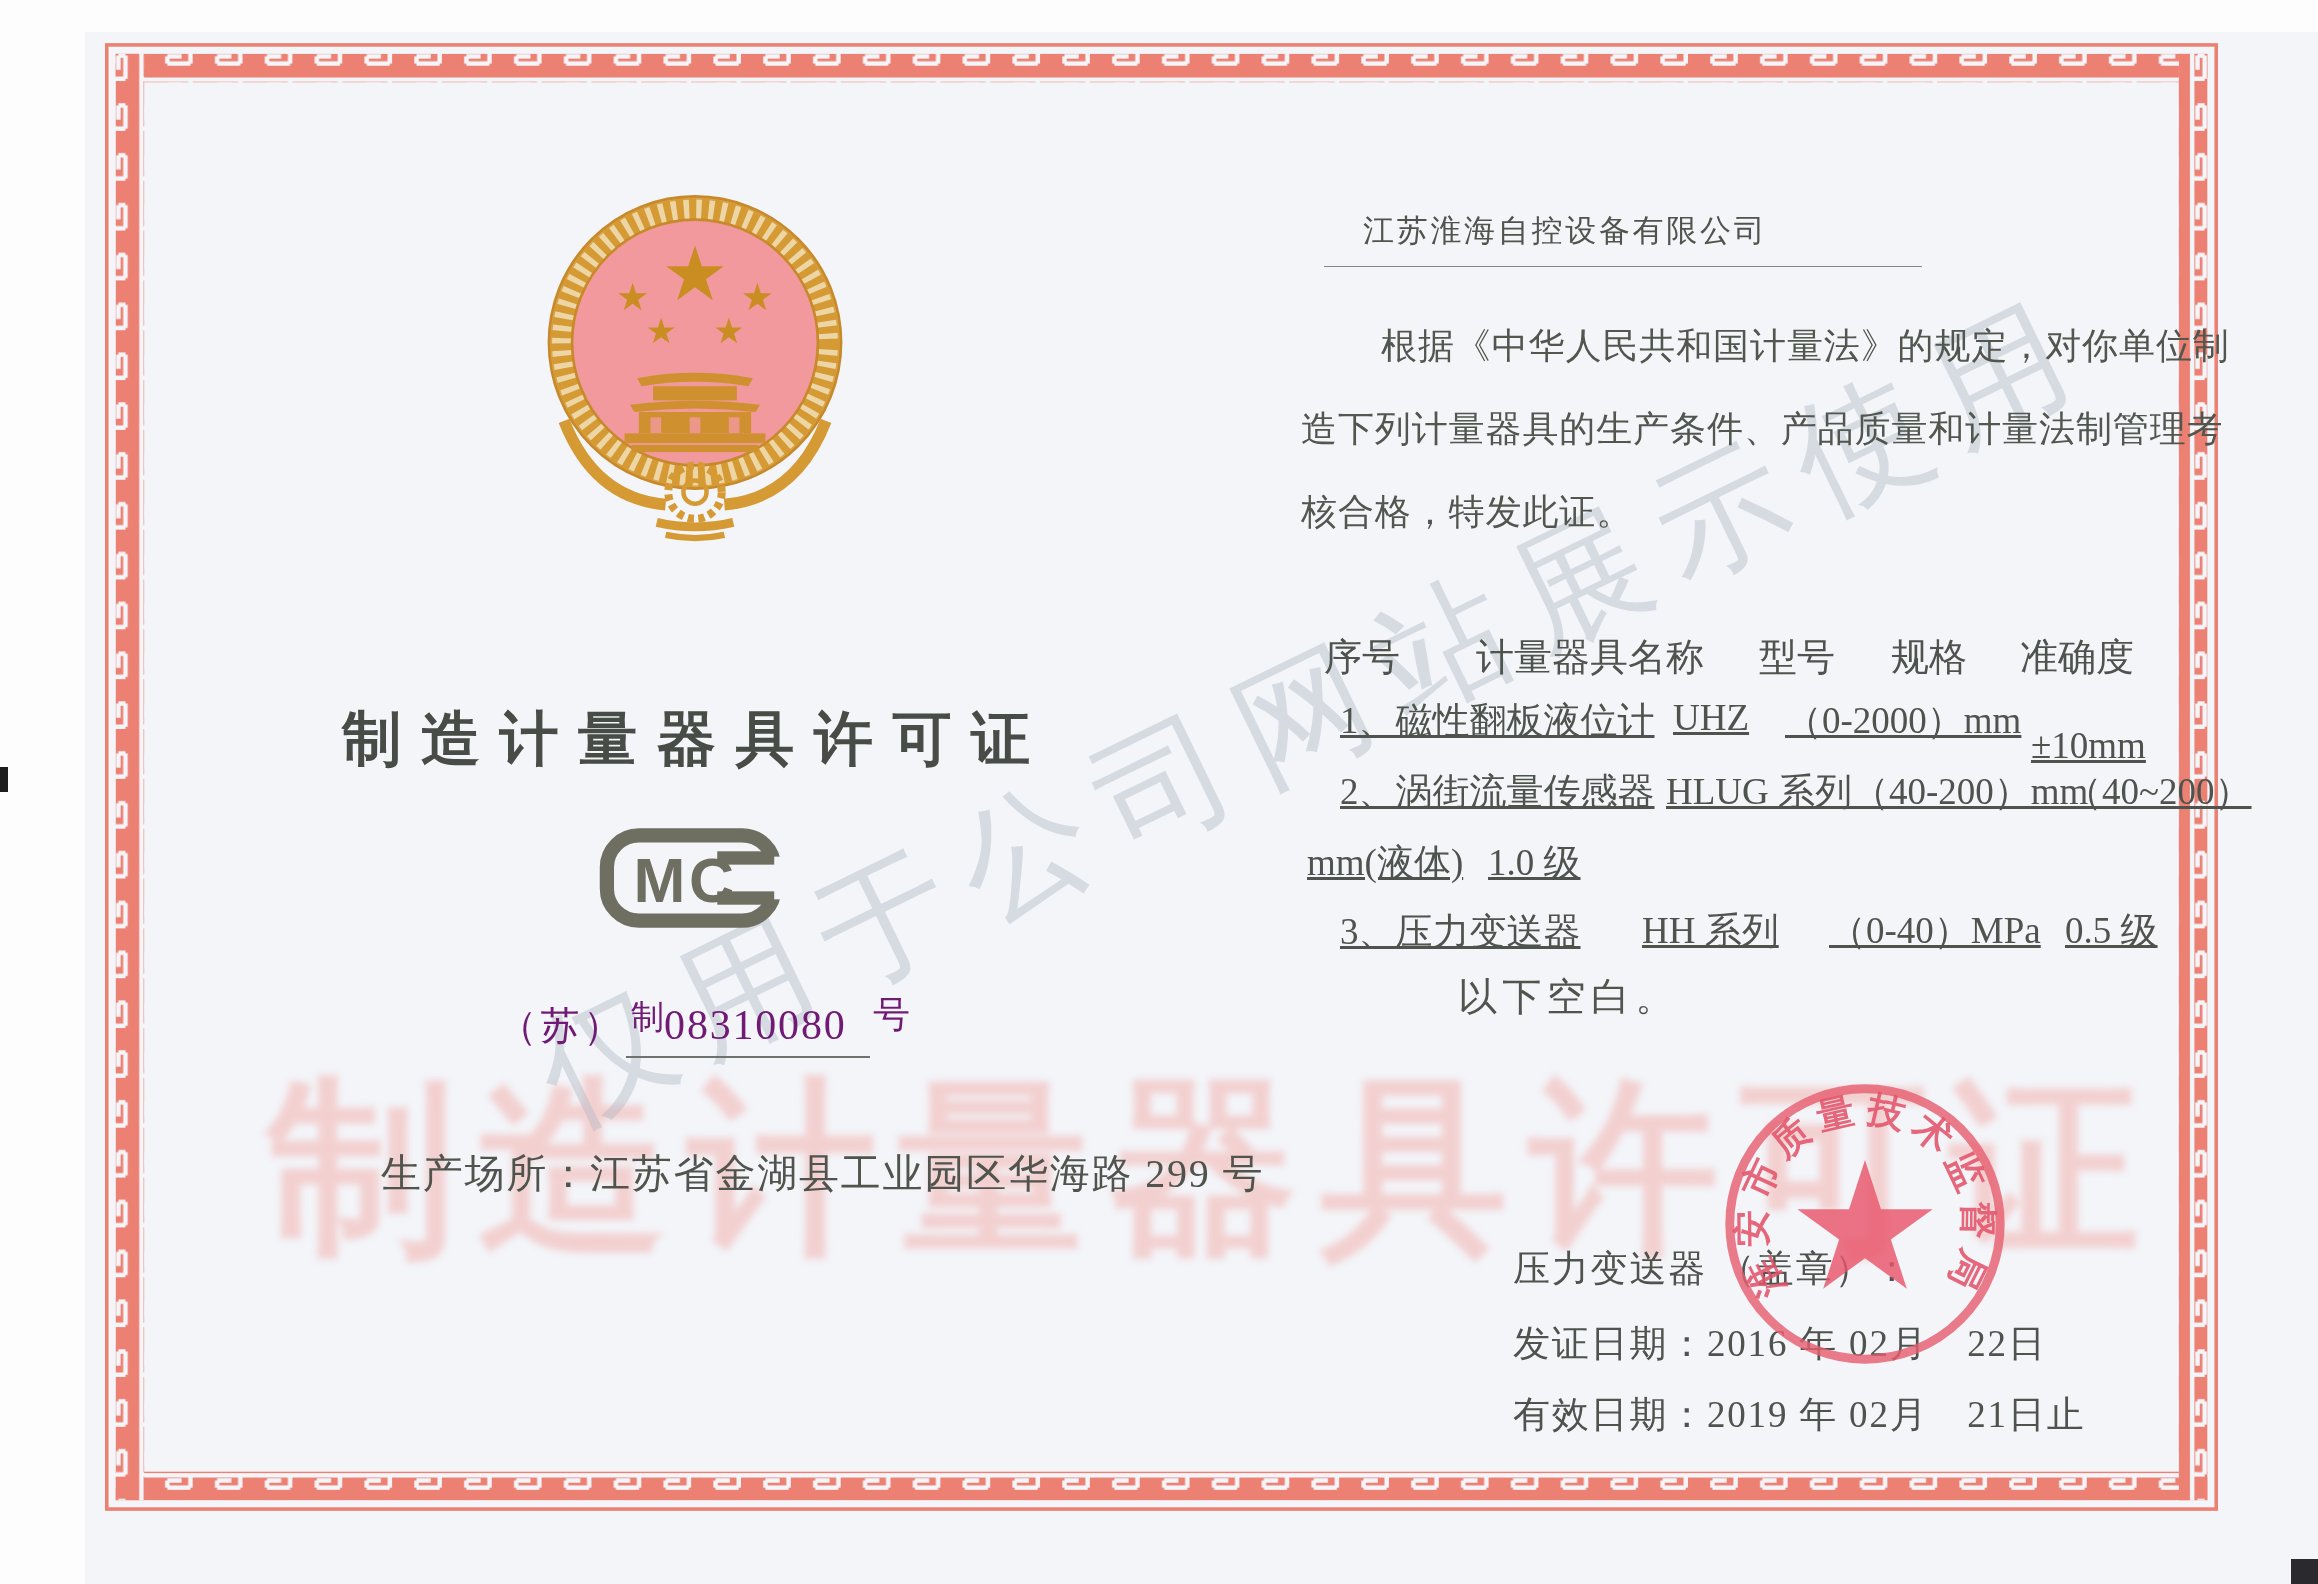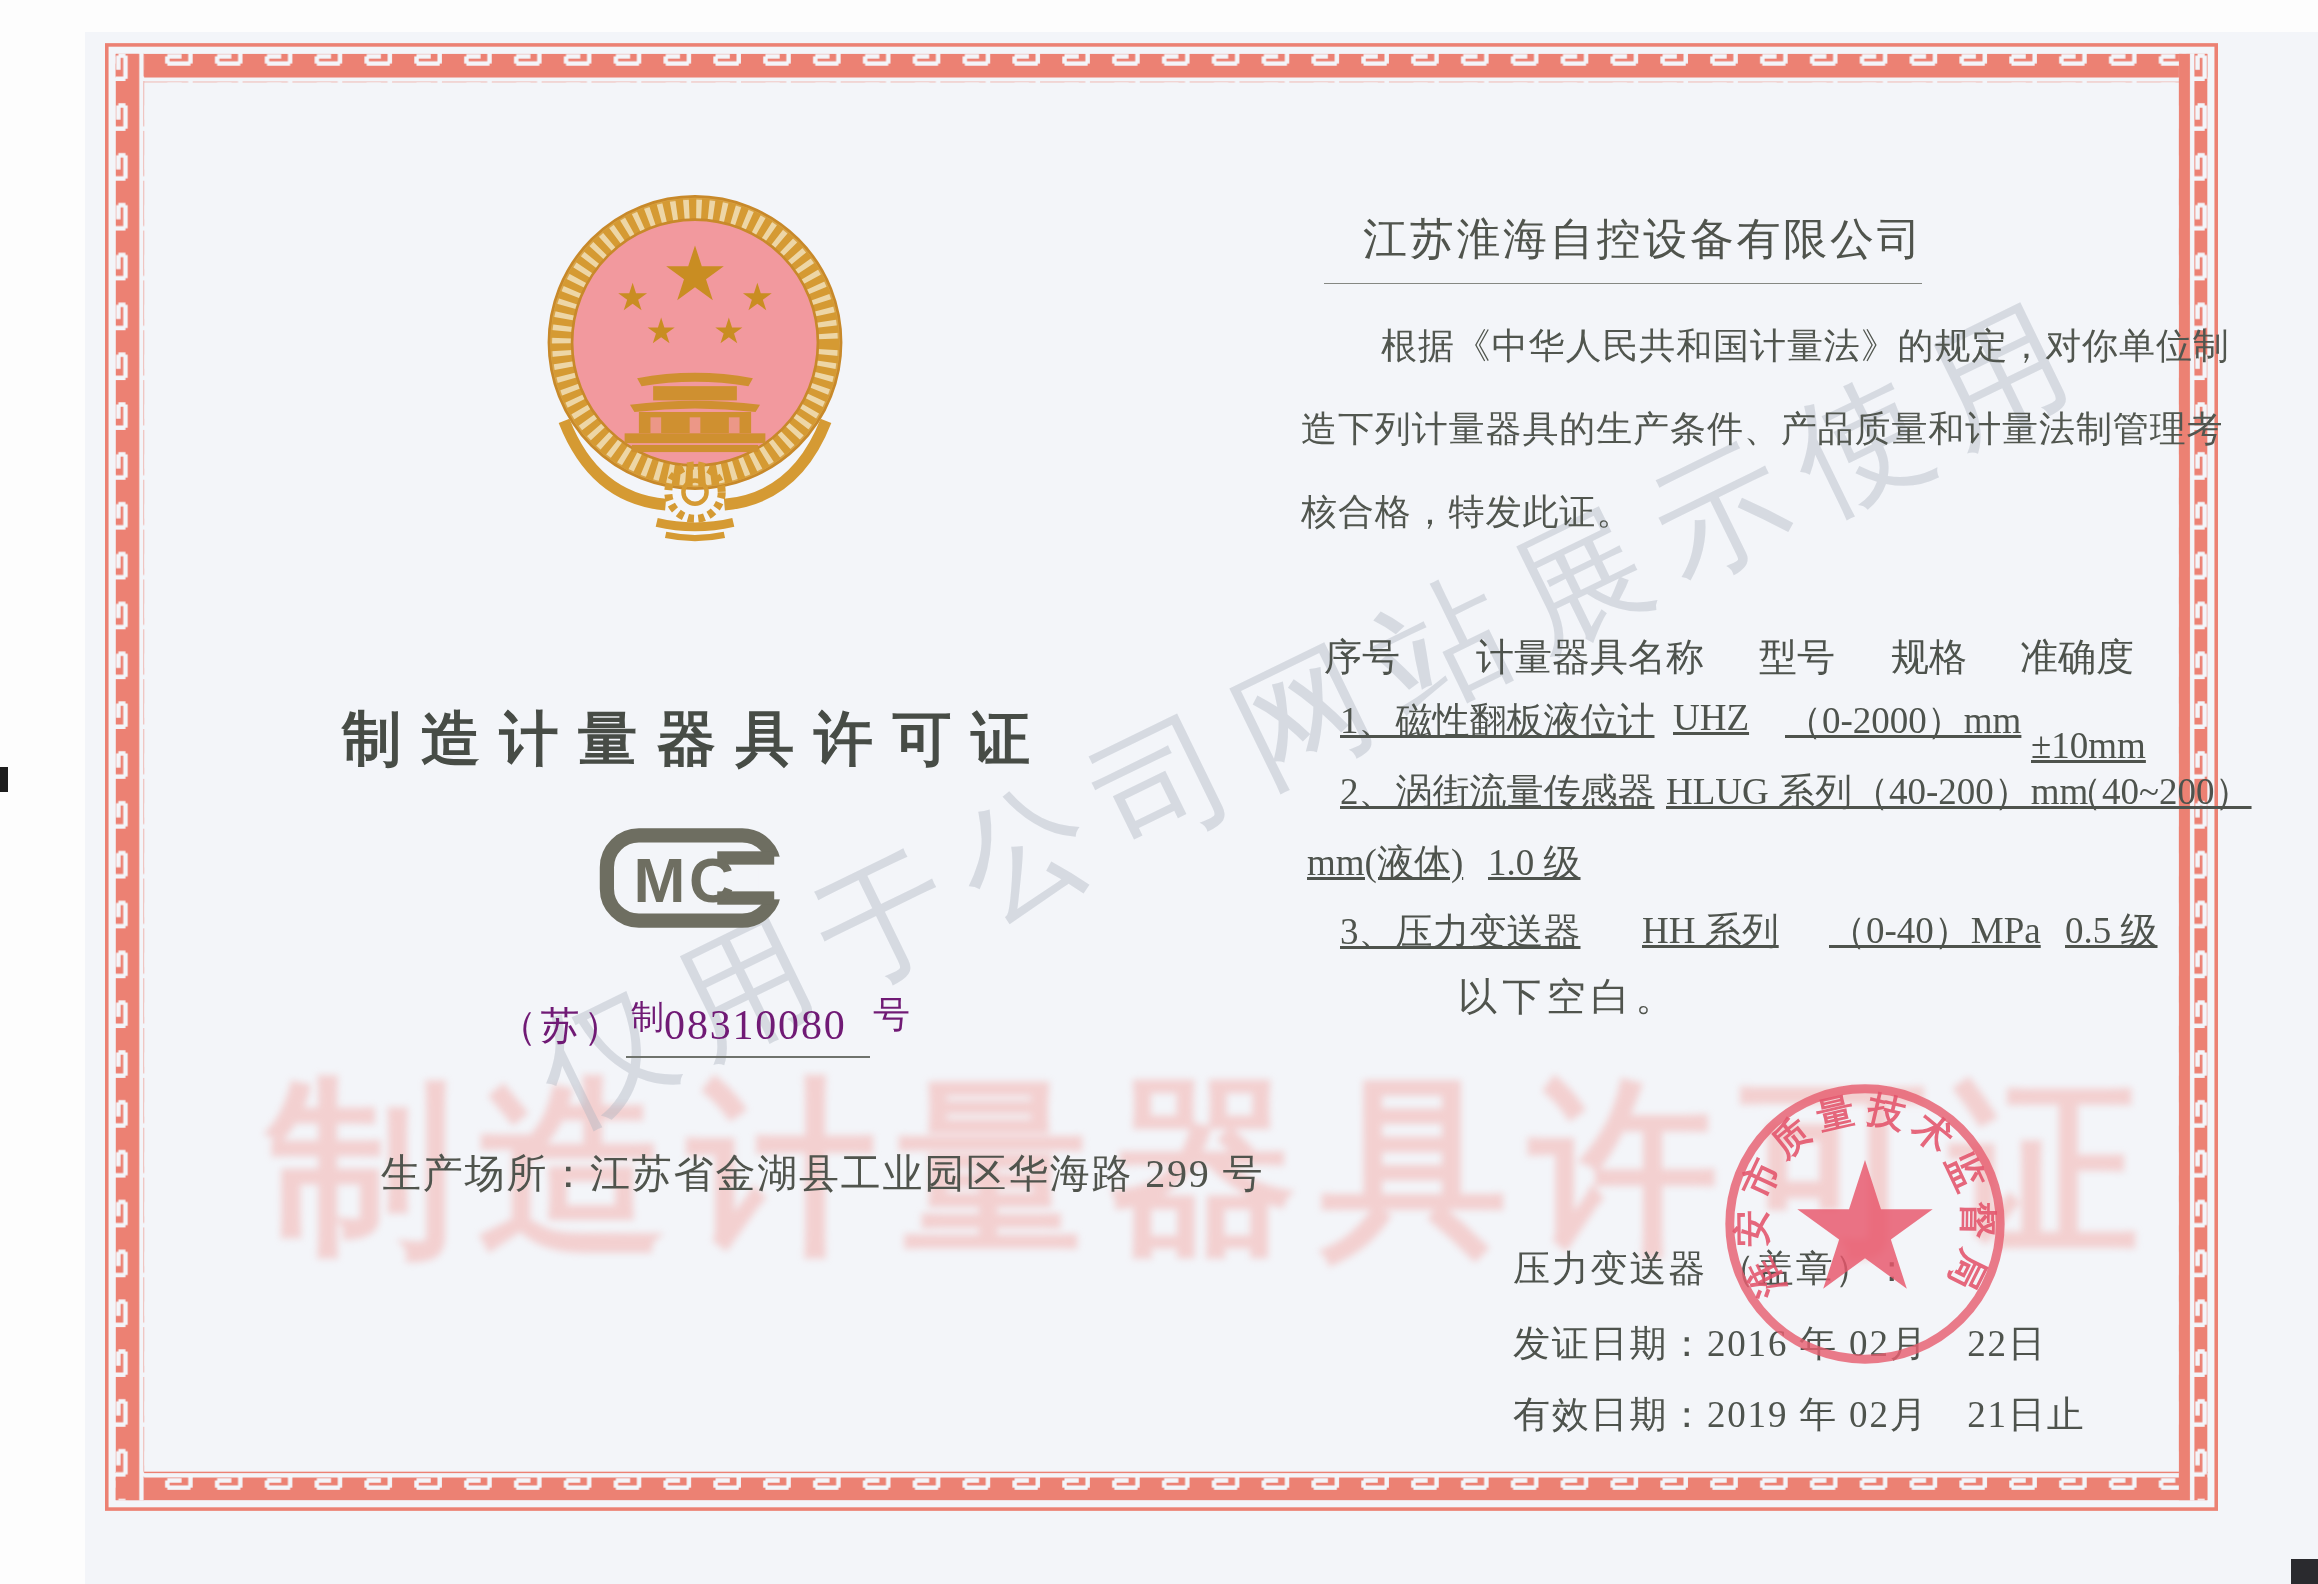--- a/index.html
+++ b/index.html
@@ -13,21 +13,21 @@
   .title-2{top:700px;font-size:59px;letter-spacing:19.6px;}
   .license-line{left:498px;top:999px;font-size:39px;color:#701a75;}
   .license-prefix{letter-spacing:3.6px;}
   .license-mid{display:inline-block;border-bottom:2.7px solid #6f736d;padding:0 23px 5.3px 5.3px;}
   .license-type{font-size:33px;position:relative;top:-10.7px;}
   .license-num{font-size:42px;letter-spacing:1.8px;}
   .license-suffix{font-size:37px;position:relative;top:-12.5px;padding-left:3.6px;}
   .site-line{left:381px;top:1146px;font-size:40px;letter-spacing:1.8px;}
   
   .company{left:1324px;top:210px;width:559px;border-bottom:1.8px solid #858883;
-           padding:0 0 14.2px 39px;font-size:44px;letter-spacing:2.7px;}
+           padding:0 0 14.2px 39px;font-size:31px;letter-spacing:2.7px;}
   .para{font-size:36px;letter-spacing:0.9px;color:#51564f;}
   .para-1{left:1381px;top:322px;}
   .para-2{left:1301px;top:405px;}
   .para-3{left:1301px;top:488px;}
   .th{font-size:38px;color:#4e534d;top:632px;}
   .cell{font-size:37px;color:#4e534d;text-decoration:underline;}
   .blank-note{left:1458px;top:970px;font-size:39px;letter-spacing:5.3px;}
   .issue{font-size:37px;letter-spacing:1.8px;color:#4e534d;}
   
   .wm-diагonal,.wm-diagonal{left:401px;top:623px;width:1825px;text-align:center;

